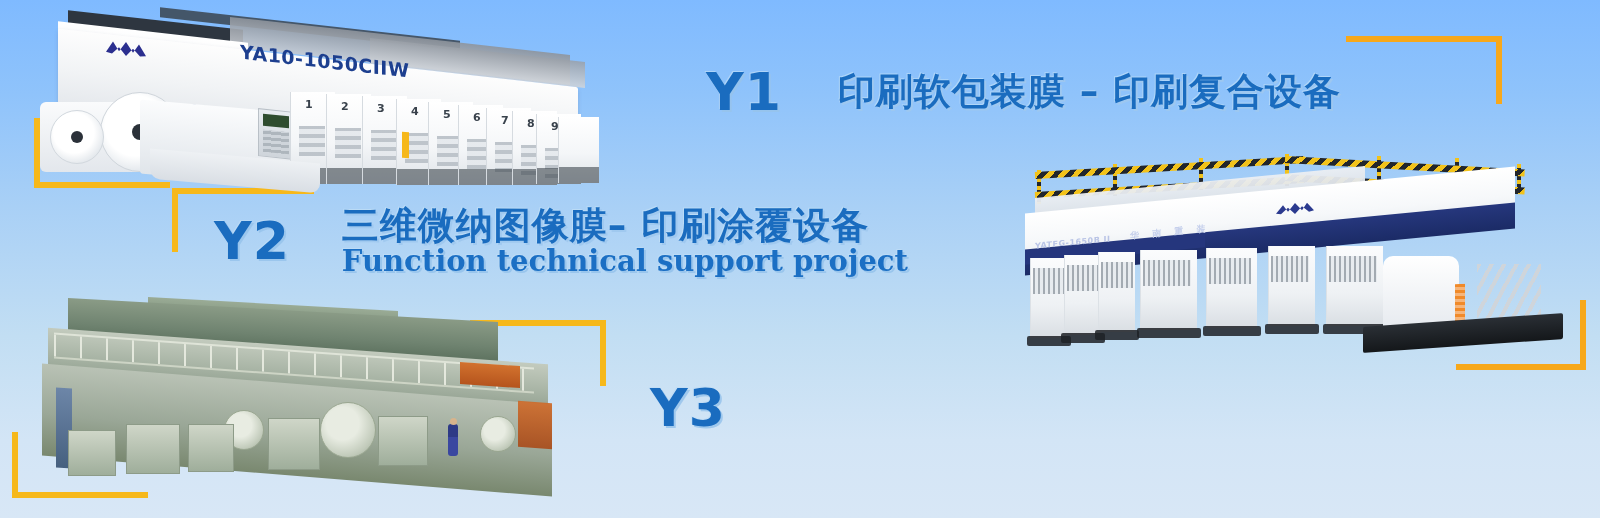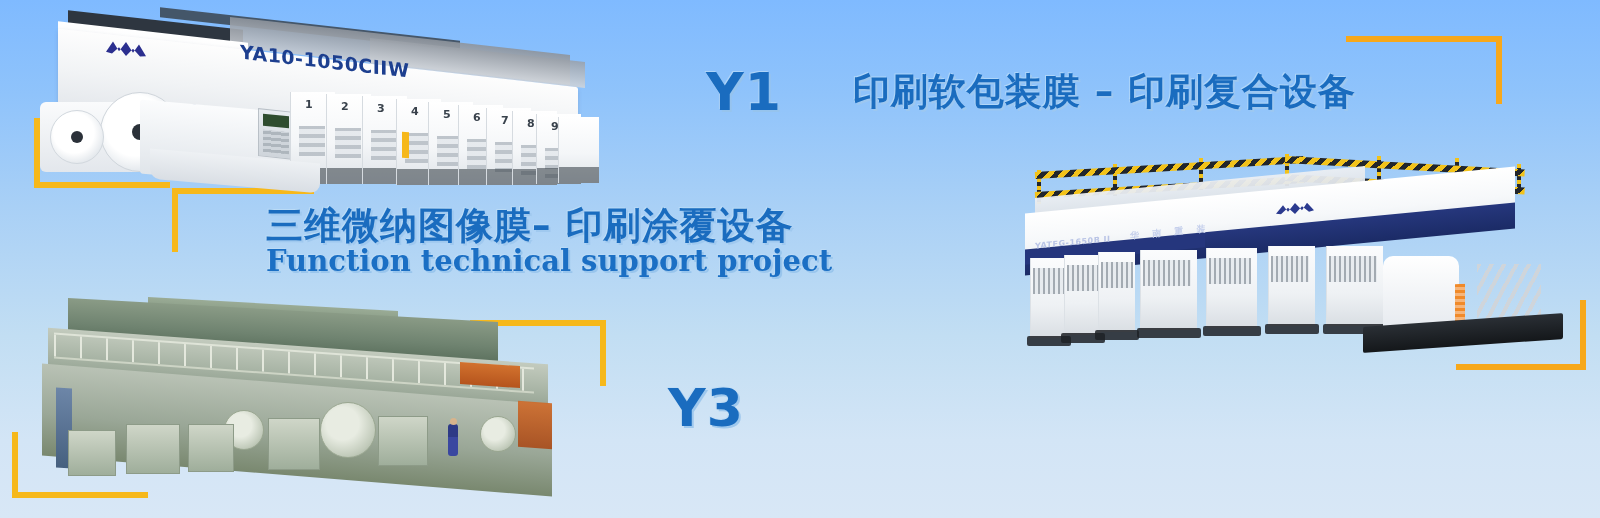--- a/index.html
+++ b/index.html
@@ -11,21 +11,21 @@
   .banner{
     position:relative;width:1600px;height:518px;overflow:hidden;
     background:linear-gradient(180deg,#7fbaff 0%,#8fc3fb 18%,#a9d0f6 40%,#c2def3 65%,#d3e5f6 85%,#d8e7f6 100%);
   }
 
   
   .br{position:absolute;background:#f6b81b;}
   .br.acc{background:#f7a81b;}
 
   
-  .tgroup{position:absolute;display:flex;align-items:center;gap:15px;}
+  .tgroup{position:absolute;display:flex;align-items:center;}
   .ycode{
     font-family:"DejaVu Sans",sans-serif;
     font-weight:bold;
     font-size:52px;
     color:#1a6cbf;
     letter-spacing:1px;
     text-shadow:2px 2px 0 rgba(150,195,235,.85), -1px -1px 0 rgba(190,220,245,.7);
     white-space:nowrap;
   }
   .tlines{display:flex;flex-direction:column;}
@@ -471,23 +471,24 @@
   </div>
 
   <div class="tgroup" style="left:706px; top:62px;">
     <span class="ycode">Y1</span>
     <span class="tlines" style="margin-left:56px;">
       <span class="tcn">印刷软包装膜 – 印刷复合设备</span>
     </span>
   </div>
 
   <div class="tgroup" style="left:214px; top:206px;">
+    <span class="ycode">Y2</span>
     <span class="tlines" style="margin-left:52px;">
       <span class="tcn">三维微纳图像膜– 印刷涂覆设备</span>
       <span class="ten">Function technical support project</span>
     </span>
   </div>
 
-  <div class="tgroup" style="left:650px; top:378px;margin-left:18px;">
+  <div class="tgroup" style="left:650px; top:378px;">
     <span class="ycode">Y3</span>
   </div>
 
 </div>
 
 </body></html>

